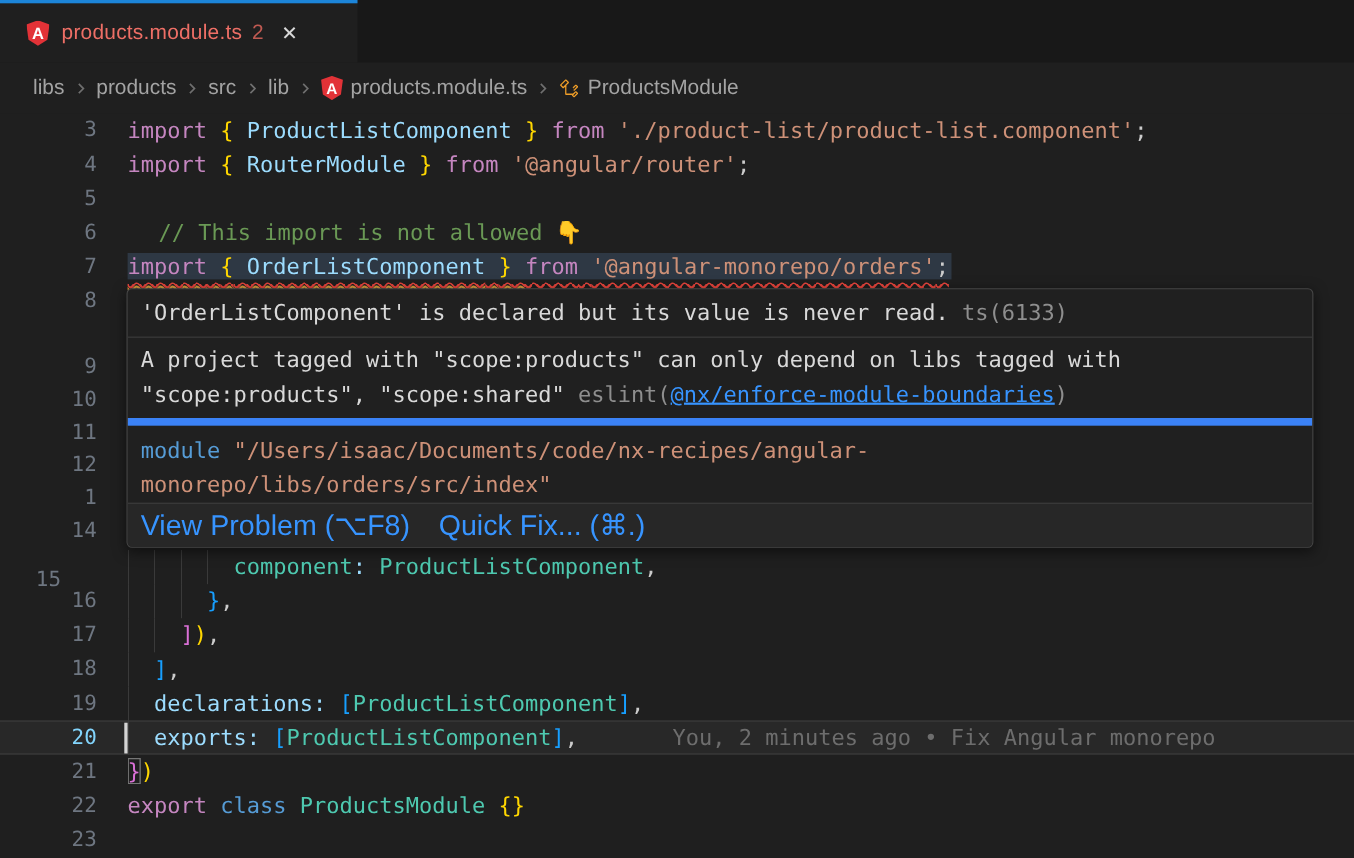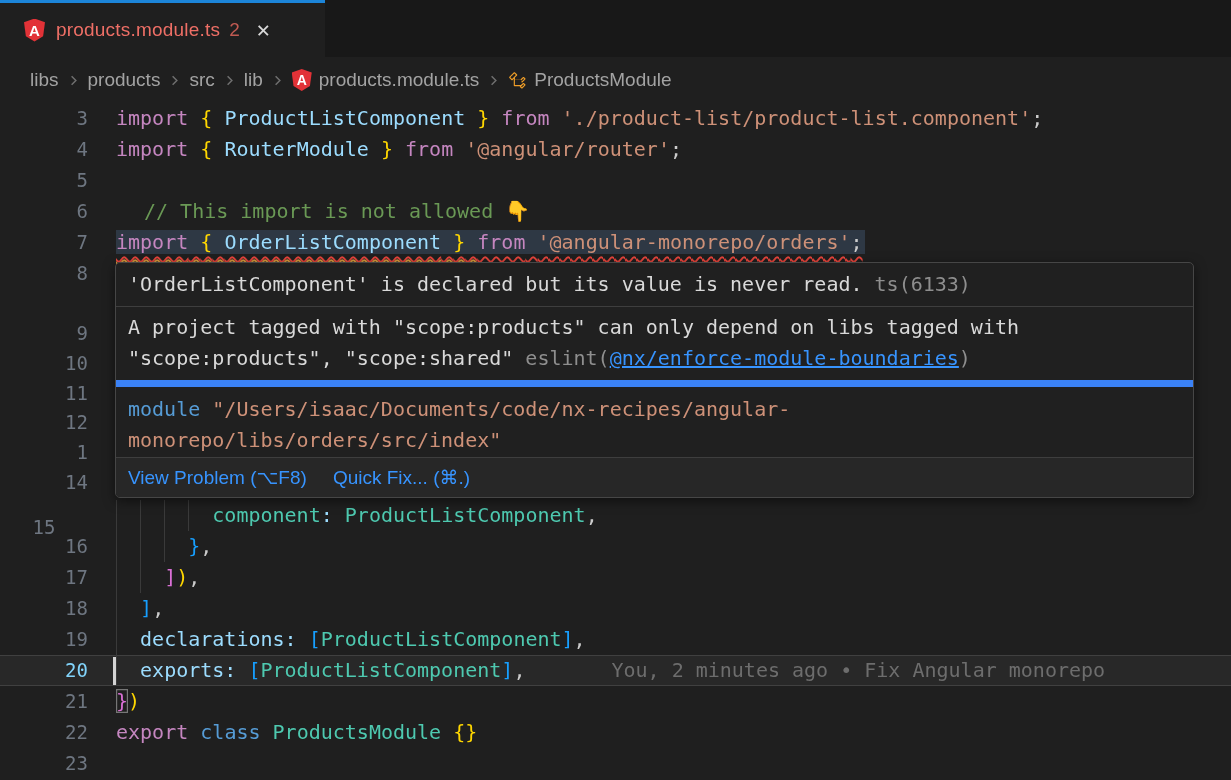--- a/index.html
+++ b/index.html
@@ -47,21 +47,21 @@
            text-decoration-thickness:2px;text-underline-offset:10px;text-decoration-skip-ink:none;}
   .blame{color:#6d6d6d;margin-left:86px;}
   
   .popup{position:absolute;left:115px;top:159px;width:1079px;background:#202020;border:1px solid #464646;
          border-radius:5px;box-sizing:border-box;z-index:5;box-shadow:0 3px 12px rgba(0,0,0,.5);overflow:hidden;}
   .pop-sec{box-sizing:border-box;font:20px/31px "DejaVu Sans Mono",monospace;color:#d9d9d9;}
   .pop-s1{height:43px;display:flex;align-items:center;padding:0 12px;}
   .pop-s2{height:74px;padding:5px 12px 0;border-top:1px solid #3e3e3e;}
   .pop-s3{height:77px;padding:7px 12px 0;border-top:7px solid #3b82f6;}
   .pop-s4{height:40px;display:flex;align-items:center;gap:26px;padding:0 12px;border-top:1px solid #3e3e3e;
-          background:#272727;font-family:"Liberation Sans","DejaVu Sans",sans-serif;font-size:19px;}
+          background:#272727;font-family:"Liberation Sans","DejaVu Sans",sans-serif;font-size:26px;}
   .dim{color:#8e8e8e;}
   .rule-link{color:#3794ff;text-decoration:underline;cursor:pointer;}
   .kw-blue{color:#569cd6;} .path-str{color:#ce9178;}
   .action{color:#3794ff;cursor:pointer;}
 </style>
 </head>
 <body>
 
 <div class="stage">
 

